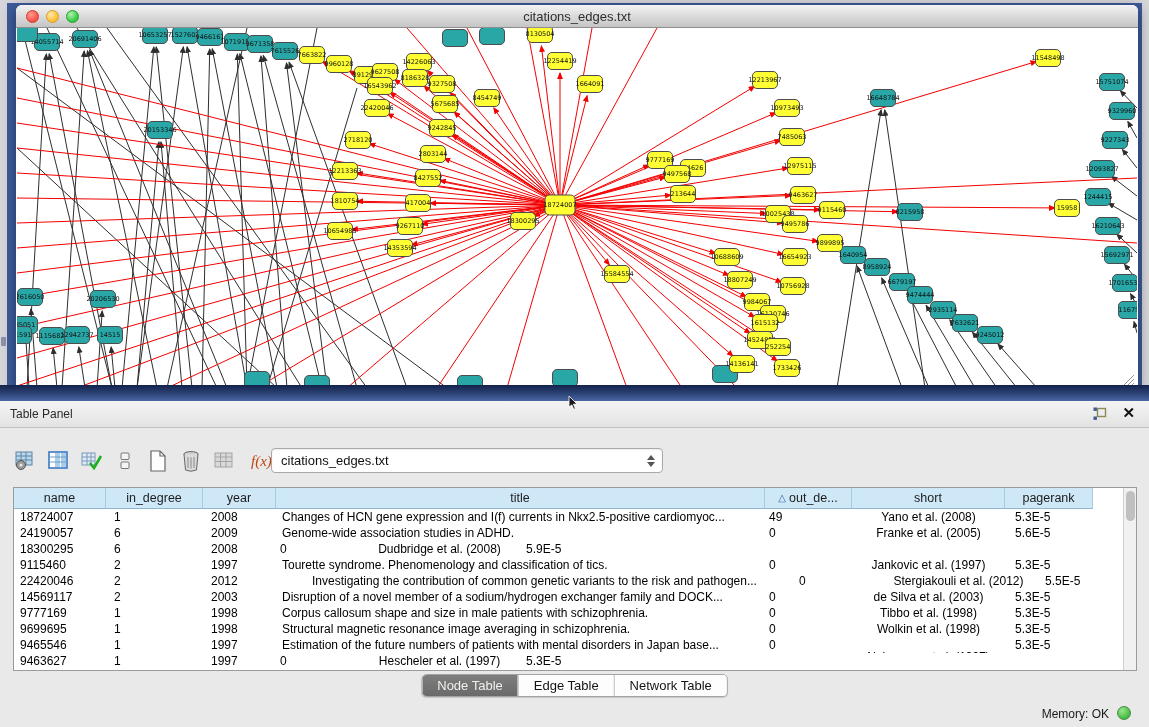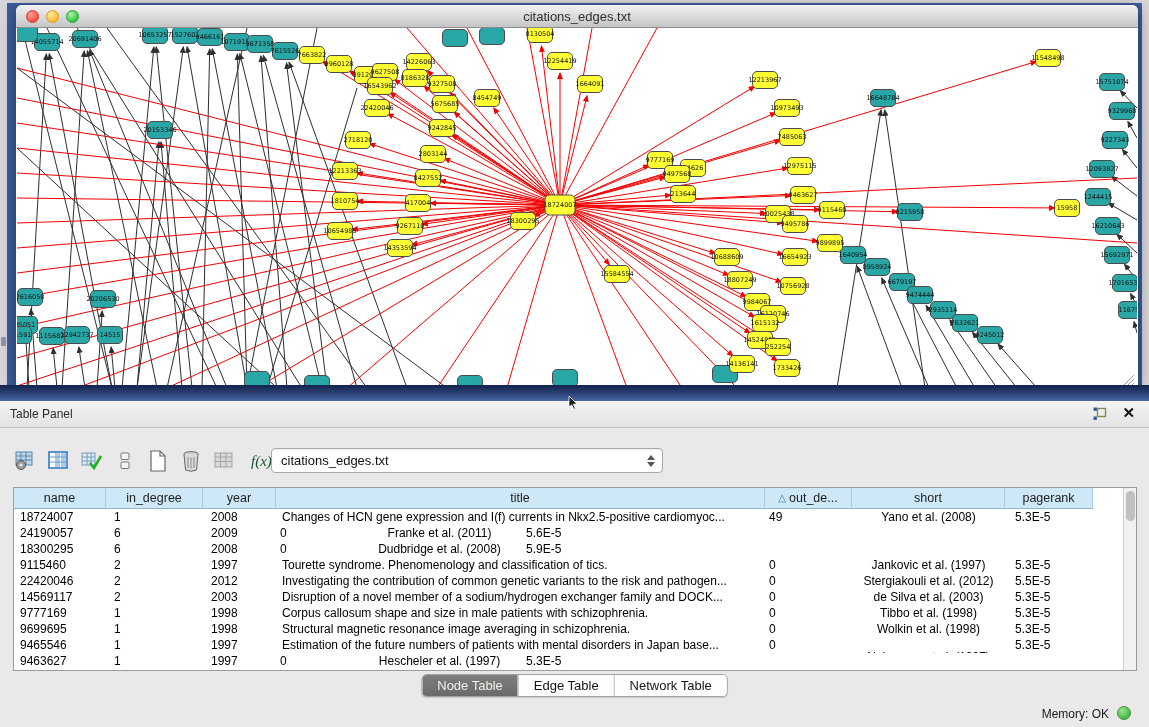--- a/index.html
+++ b/index.html
@@ -38,21 +38,21 @@
   
   .table-panel { position:absolute; left:0; top:401px; width:1149px; height:299px; background:#e9e9e9; }
   .panel-header { position:absolute; left:0; top:0; width:100%; height:27px;
       background:linear-gradient(#f4f4f4,#e3e3e3); border-bottom:1px solid #c2c2c2; }
   .panel-title { position:absolute; left:10px; top:6px; font-size:12px; color:#2a2a2a; }
   .float-icon { position:absolute; right:42px; top:6px; width:14px; height:14px; cursor:default; }
   .close-x { position:absolute; right:14px; top:3px; font-size:15px; font-weight:700; color:#111; cursor:default; }
 
   .toolbar { position:absolute; left:14px; top:44px; height:32px; display:flex; align-items:center; }
   .tb-icon { margin-right:9px; width:24px; height:24px; display:flex; align-items:center; justify-content:center; }
-  .fx-label { font-family:"Liberation Serif", serif; font-style:italic; font-size:15px; color:#14532d; margin:0 14px 0 6px; }
+  .fx-label { font-family:"Liberation Serif", serif; font-style:italic; font-size:15px; color:#c2410c; margin:0 14px 0 6px; }
   .combo { position:absolute; left:271px; top:47px; width:392px; height:25px; background:#fff;
       border:1px solid #a9a9a9; border-radius:4px; box-shadow:inset 0 1px 2px rgba(0,0,0,.08); }
   .combo-text { position:absolute; left:9px; top:4px; font-size:13px; color:#111; }
   .combo-spin { position:absolute; right:5px; top:3px; width:12px; height:18px; display:flex; flex-direction:column;
       align-items:center; justify-content:center; gap:2px; }
   .tri-up { width:0; height:0; border-left:4px solid transparent; border-right:4px solid transparent; border-bottom:5px solid #555; }
   .tri-dn { width:0; height:0; border-left:4px solid transparent; border-right:4px solid transparent; border-top:5px solid #555; }
 
   .tablewrap { position:absolute; left:13px; top:86px; width:1124px; height:184px; background:#fff;
       border:1px solid #9b9b9b; overflow:hidden; }
@@ -530,22 +530,23 @@
             <div class="td" style="width: 73px; padding-left: 8px;">2008</div>
             <div class="td" style="width: 489px; padding-left: 6px;">Changes of HCN gene expression and I(f) currents in Nkx2.5-positive cardiomyoc...</div>
             <div class="td" style="width: 87px; padding-left: 4px;">49</div>
             <div class="td" style="width: 153px; padding-left: 0px; text-align: center;">Yano et al. (2008)</div>
             <div class="td" style="width: 88px; padding-left: 10px;">5.3E-5</div>
           </div>
           <div class="tr">
             <div class="td" style="width: 92px; padding-left: 6px;">24190057</div>
             <div class="td" style="width: 97px; padding-left: 8px;">6</div>
             <div class="td" style="width: 73px; padding-left: 8px;">2009</div>
-            <div class="td" style="width: 87px; padding-left: 4px;">0</div>
-            <div class="td" style="width: 153px; padding-left: 0px; text-align: center;">Franke et al. (2011)</div>
+            <div class="td" style="width: 489px; padding-left: 6px;">Genome-wide association studies in ADHD.</div>
+            <div class="td" style="width: 87px; padding-left: 4px;">0</div>
+            <div class="td" style="width: 153px; padding-left: 0px; text-align: center;">Franke et al. (2005)</div>
             <div class="td" style="width: 88px; padding-left: 10px;">5.6E-5</div>
           </div>
           <div class="tr">
             <div class="td" style="width: 92px; padding-left: 6px;">18300295</div>
             <div class="td" style="width: 97px; padding-left: 8px;">6</div>
             <div class="td" style="width: 73px; padding-left: 8px;">2008</div>
             <div class="td" style="width: 87px; padding-left: 4px;">0</div>
             <div class="td" style="width: 153px; padding-left: 0px; text-align: center;">Dudbridge et al. (2008)</div>
             <div class="td" style="width: 88px; padding-left: 10px;">5.9E-5</div>
           </div>
@@ -555,21 +556,21 @@
             <div class="td" style="width: 73px; padding-left: 8px;">1997</div>
             <div class="td" style="width: 489px; padding-left: 6px;">Tourette syndrome. Phenomenology and classification of tics.</div>
             <div class="td" style="width: 87px; padding-left: 4px;">0</div>
             <div class="td" style="width: 153px; padding-left: 0px; text-align: center;">Jankovic et al. (1997)</div>
             <div class="td" style="width: 88px; padding-left: 10px;">5.3E-5</div>
           </div>
           <div class="tr">
             <div class="td" style="width: 92px; padding-left: 6px;">22420046</div>
             <div class="td" style="width: 97px; padding-left: 8px;">2</div>
             <div class="td" style="width: 73px; padding-left: 8px;">2012</div>
-            <div class="td" style="width: 489px; padding-left: 6px;">Investigating the contribution of common genetic variants to the risk and pathogen...</div>
+            <div class="td" style="width: 489px; padding-left: 6px; margin-left: 30px;">Investigating the contribution of common genetic variants to the risk and pathogen...</div>
             <div class="td" style="width: 87px; padding-left: 4px;">0</div>
             <div class="td" style="width: 153px; padding-left: 0px; text-align: center;">Stergiakouli et al. (2012)</div>
             <div class="td" style="width: 88px; padding-left: 10px;">5.5E-5</div>
           </div>
           <div class="tr">
             <div class="td" style="width: 92px; padding-left: 6px;">14569117</div>
             <div class="td" style="width: 97px; padding-left: 8px;">2</div>
             <div class="td" style="width: 73px; padding-left: 8px;">2003</div>
             <div class="td" style="width: 489px; padding-left: 6px;">Disruption of a novel member of a sodium/hydrogen exchanger family and DOCK...</div>
             <div class="td" style="width: 87px; padding-left: 4px;">0</div>

